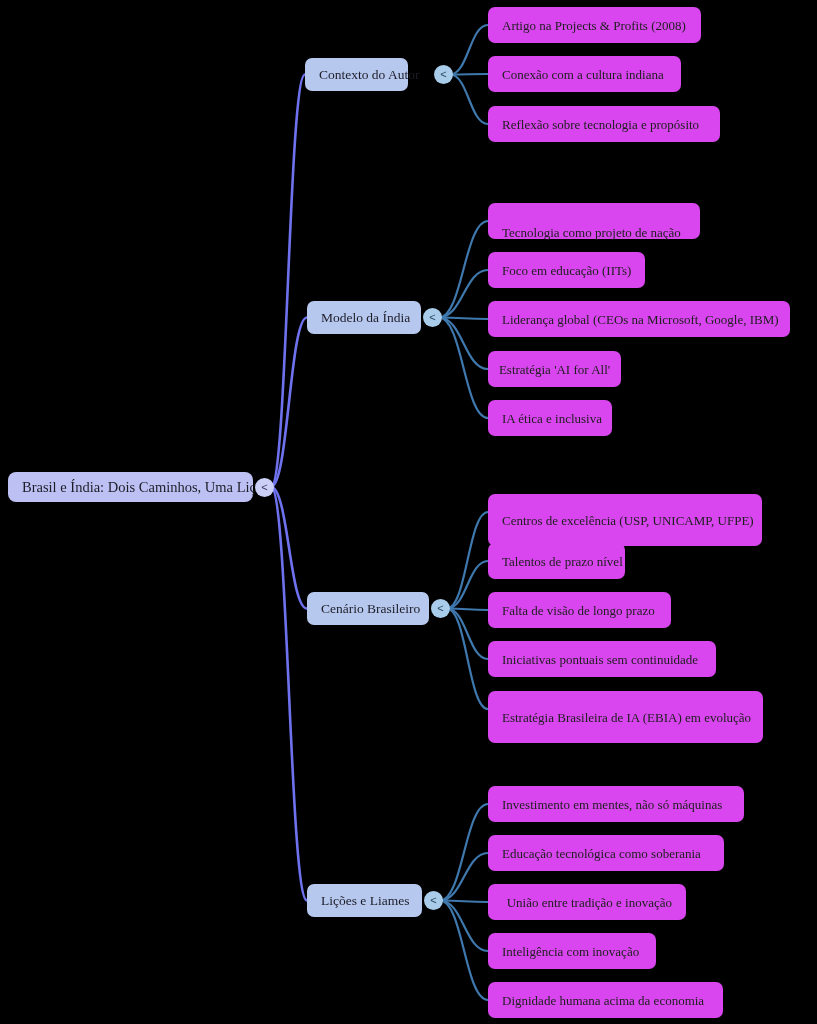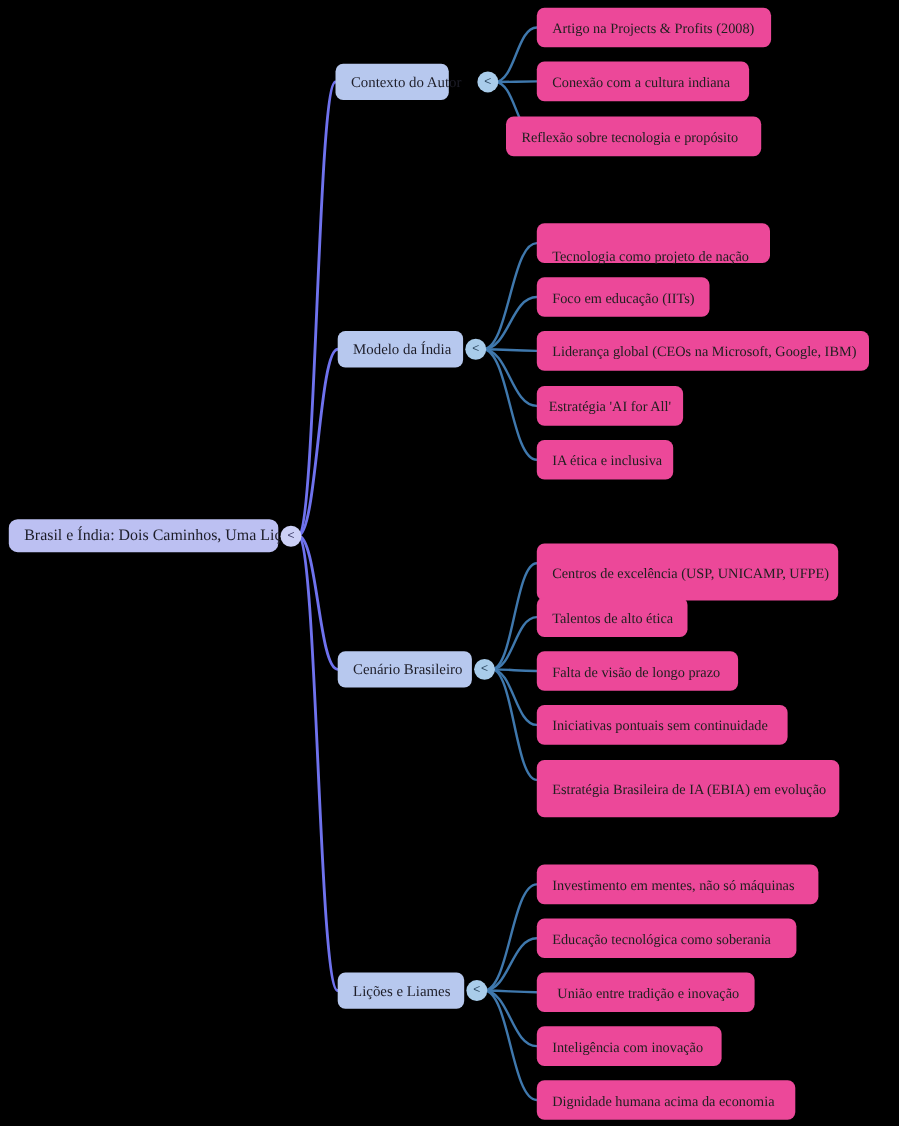--- a/index.html
+++ b/index.html
@@ -42,21 +42,21 @@
     color: #1d1d28;
     font-size: 14.5px;
     border-radius: 8px;
   }
   .node-branch {
     background: #b7c8ee;
     color: #1d1d28;
     font-size: 13.5px;
   }
   .node-leaf {
-    background: #ec4899;
+    background: #d946ef;
     color: #202020;
     font-size: 13px;
   }
   .node-label {
     display: block;
     pointer-events: none;
   }
   .toggle-marker {
     position: absolute;
     width: 19px;
@@ -114,21 +114,21 @@
       <div class="node-box node-branch" style="left: 305px; top: 58px; width: 103px; height: 33px;">
         <span class="node-label">Contexto do Autor</span>
       </div>
       <div class="toggle-marker toggle-branch" style="left: 434px; top: 65px;">&lt;</div>
       <div class="node-box node-leaf" style="left: 488px; top: 7px; width: 213px; height: 36px;">
         <span class="node-label">Artigo na Projects &amp; Profits (2008)</span>
       </div>
       <div class="node-box node-leaf" style="left: 488px; top: 56px; width: 193px; height: 36px;">
         <span class="node-label">Conexão com a cultura indiana</span>
       </div>
-      <div class="node-box node-leaf" style="left: 460px; top: 106px; width: 232px; height: 36px;">
+      <div class="node-box node-leaf" style="left: 488px; top: 106px; width: 232px; height: 36px;">
         <span class="node-label">Reflexão sobre tecnologia e propósito</span>
       </div>
       <div class="node-box node-branch" style="left: 307px; top: 301px; width: 114px; height: 33px;">
         <span class="node-label">Modelo da Índia</span>
       </div>
       <div class="toggle-marker toggle-branch" style="left: 423px; top: 308px;">&lt;</div>
       <div class="node-box node-leaf" style="left: 488px; top: 203px; width: 212px; height: 36px; align-items: flex-end;">
         <span class="node-label">Tecnologia como projeto de nação</span>
       </div>
       <div class="node-box node-leaf" style="left: 488px; top: 252px; width: 157px; height: 36px;">
@@ -144,21 +144,21 @@
         <span class="node-label">IA ética e inclusiva</span>
       </div>
       <div class="node-box node-branch" style="left: 307px; top: 592px; width: 122px; height: 33px;">
         <span class="node-label">Cenário Brasileiro</span>
       </div>
       <div class="toggle-marker toggle-branch" style="left: 431px; top: 599px;">&lt;</div>
       <div class="node-box node-leaf" style="left: 488px; top: 494px; width: 274px; height: 52px;">
         <span class="node-label">Centros de excelência (USP, UNICAMP, UFPE)</span>
       </div>
       <div class="node-box node-leaf" style="left: 488px; top: 543px; width: 137px; height: 36px;">
-        <span class="node-label">Talentos de alto ética</span>
+        <span class="node-label">Talentos de prazo nível</span>
       </div>
       <div class="node-box node-leaf" style="left: 488px; top: 592px; width: 183px; height: 36px;">
         <span class="node-label">Falta de visão de longo prazo</span>
       </div>
       <div class="node-box node-leaf" style="left: 488px; top: 641px; width: 228px; height: 36px;">
         <span class="node-label">Iniciativas pontuais sem continuidade</span>
       </div>
       <div class="node-box node-leaf" style="left: 488px; top: 691px; width: 275px; height: 52px;">
         <span class="node-label">Estratégia Brasileira de IA (EBIA) em evolução</span>
       </div>

